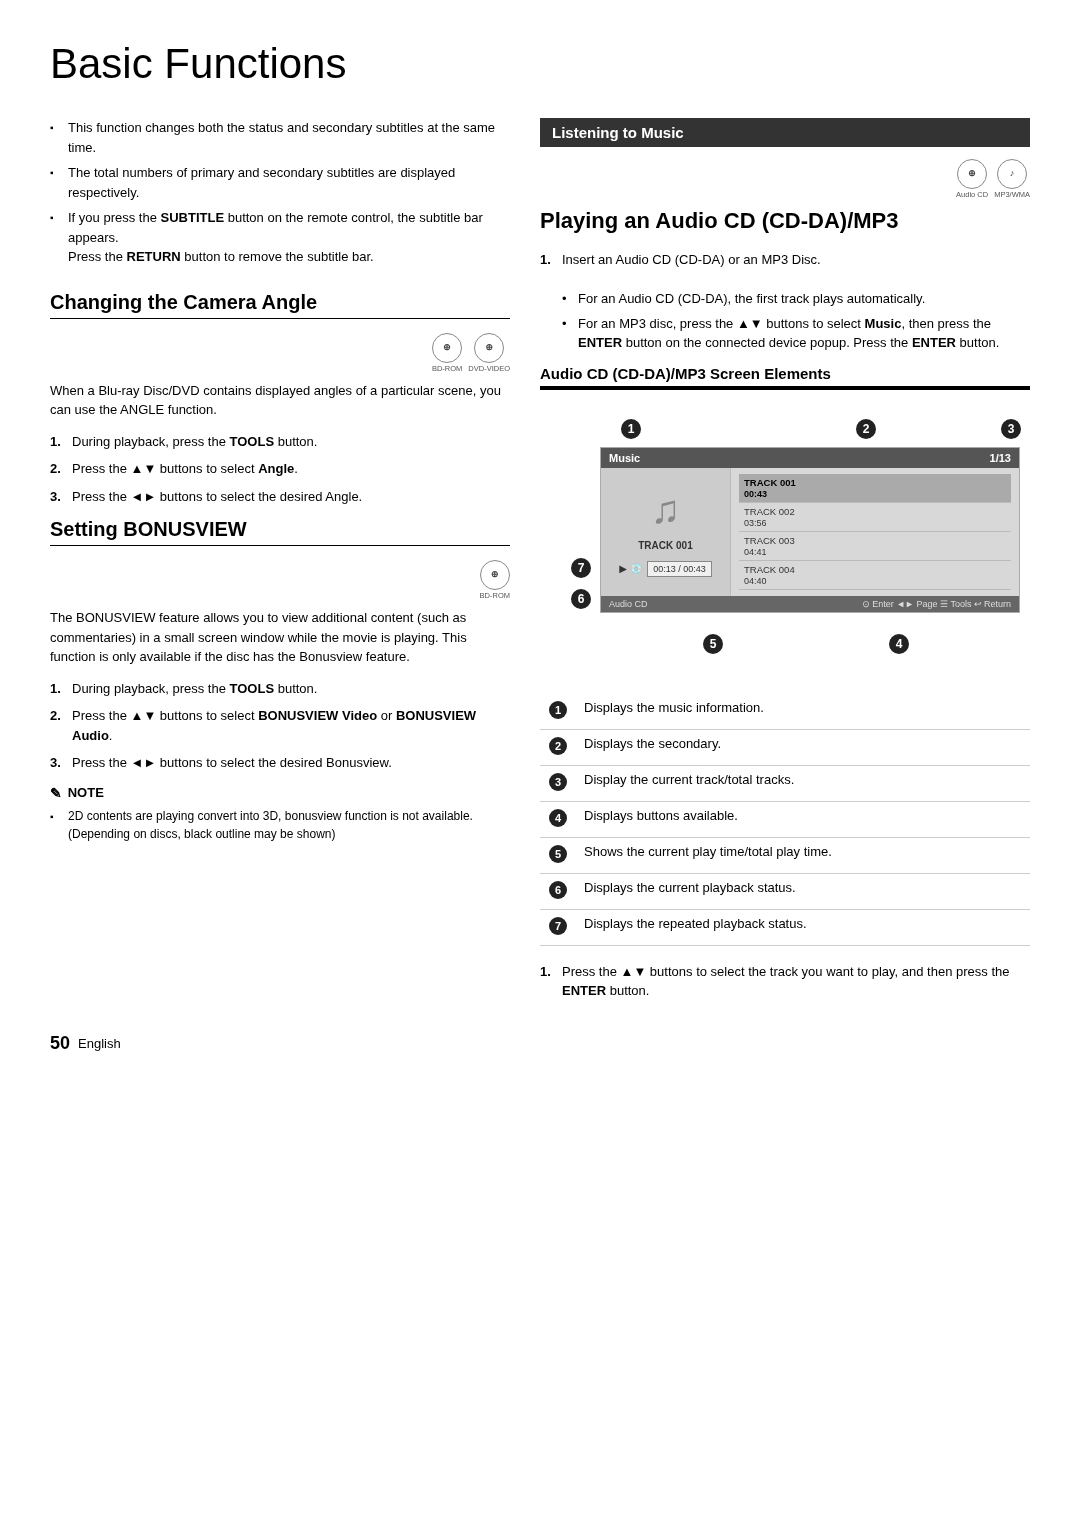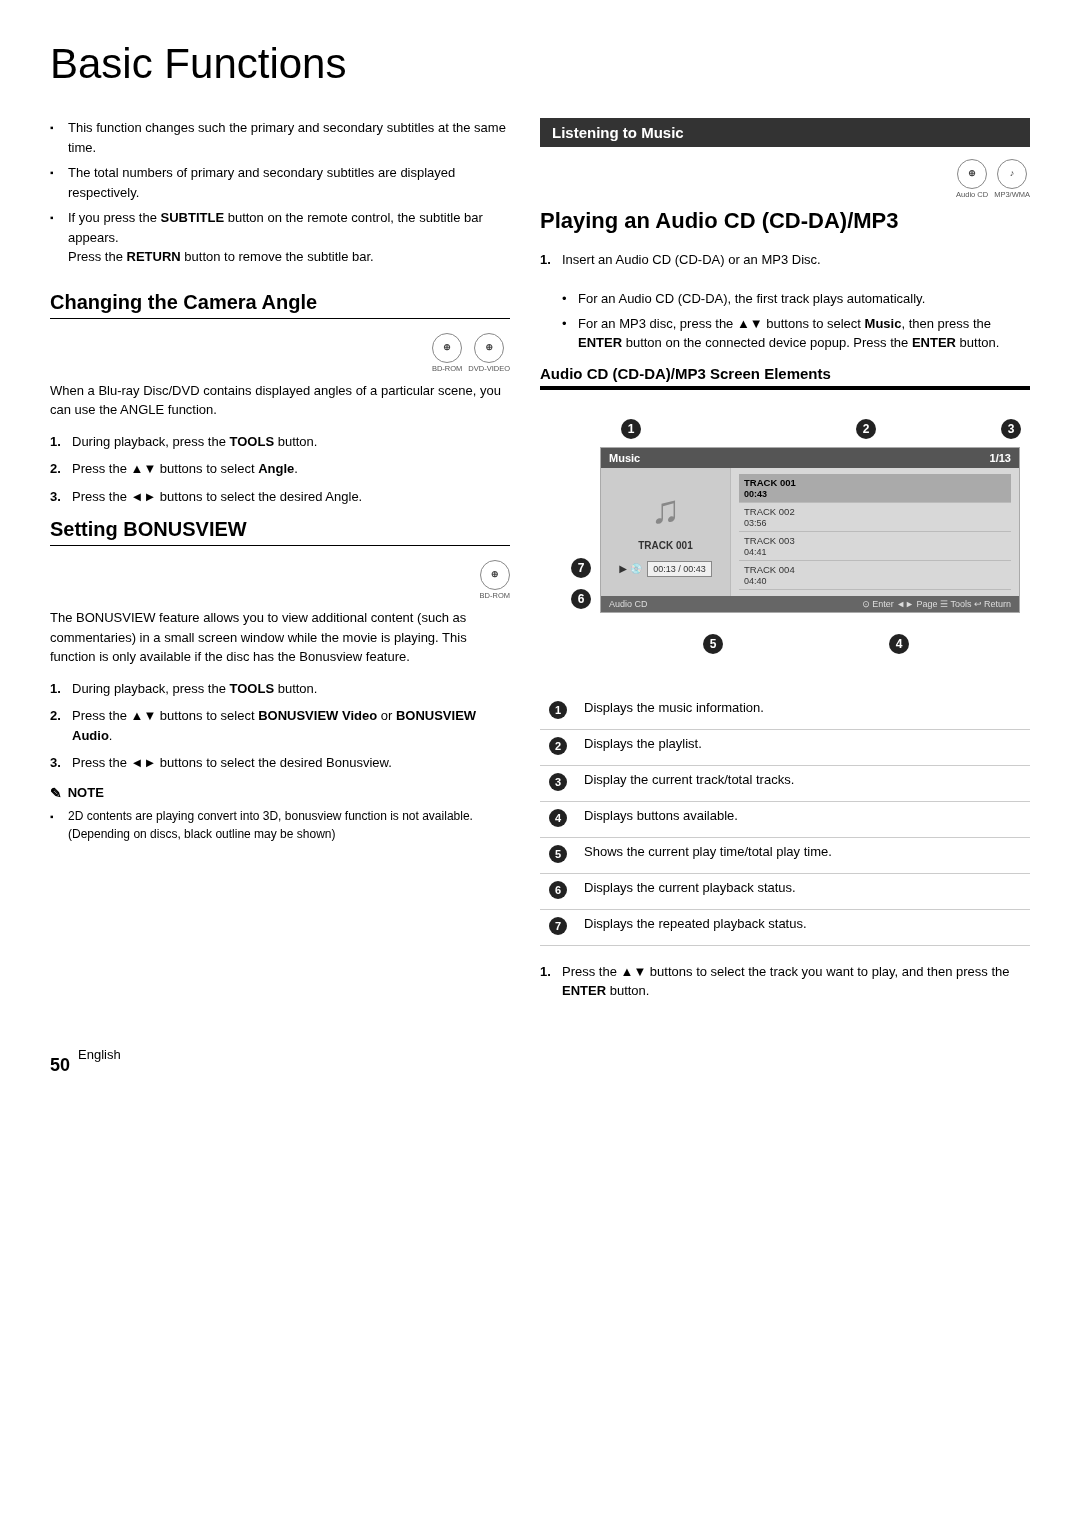--- a/index.html
+++ b/index.html
@@ -258,21 +258,20 @@
     
     .page-footer {
       margin-top: 20px;
       display: flex;
       align-items: center;
       gap: 8px;
     }
     .page-num {
       font-size: 18px;
       font-weight: bold;
-      margin-top: 22px;
     }
     
     .inline-icon-wrap {
       display: flex;
       justify-content: flex-end;
       gap: 6px;
       margin-bottom: 8px;
     }
     .inline-icon-box {
       display: flex;
@@ -307,21 +306,21 @@
 </head>
 <body>
 
 <h1 class="page-title">Basic Functions</h1>
 
 <div class="two-col">
 
   <div class="left-col">
 
     <ul class="bullet-list">
-      <li>This function changes such the primary and secondary subtitles at the same time.</li>
+      <li>This function changes both the status and secondary subtitles at the same time.</li>
       <li>The total numbers of primary and secondary subtitles are displayed respectively.</li>
       <li>If you press the <b>SUBTITLE</b> button on the remote control, the subtitle bar appears.<br>Press the <b>RETURN</b> button to remove the subtitle bar.</li>
     </ul>
 
     <h2 class="section-heading">Changing the Camera Angle</h2>
     <div class="inline-icon-wrap">
       <div class="inline-icon-box">
         <div class="inline-icon-circle">
             <span>⊕</span>
           </div>
@@ -501,21 +500,21 @@
           </td>
           <td>Displays the music information.</td>
         </tr>
         <tr>
           <td>
             <svg width="20" height="20">
                 <circle cx="10" cy="10" r="9" fill="#222"></circle>
                 <text x="10" y="14" text-anchor="middle" fill="white" font-size="11" font-weight="bold">2</text>
               </svg>
           </td>
-          <td>Displays the playlist.</td>
+          <td>Displays the secondary.</td>
         </tr>
         <tr>
           <td>
             <svg width="20" height="20">
                 <circle cx="10" cy="10" r="9" fill="#222"></circle>
                 <text x="10" y="14" text-anchor="middle" fill="white" font-size="11" font-weight="bold">3</text>
               </svg>
           </td>
           <td>Display the current track/total tracks.</td>
         </tr>

